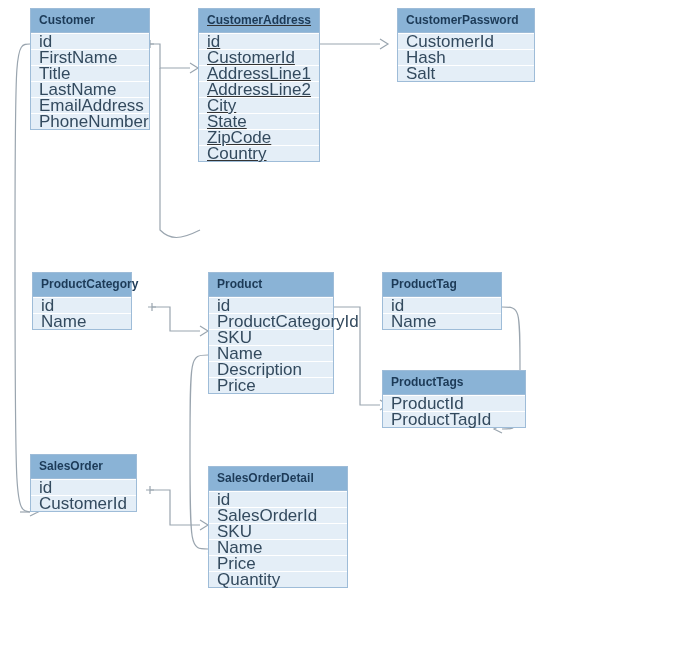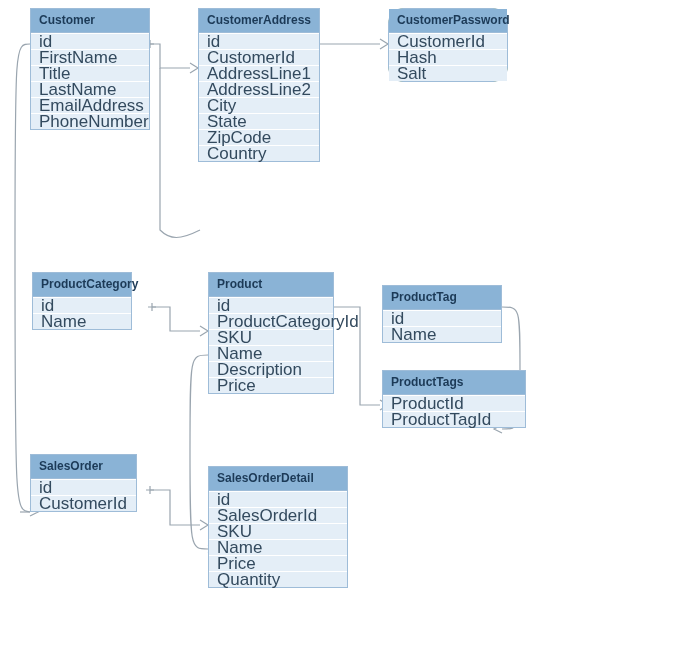--- a/index.html
+++ b/index.html
@@ -83,33 +83,33 @@
 <div class="entity" style="left:30px; top:8px; width:120px;">
   <div class="header">Customer</div>
   <div class="field">id</div>
   <div class="field">FirstName</div>
   <div class="field">Title</div>
   <div class="field">LastName</div>
   <div class="field">EmailAddress</div>
   <div class="field">PhoneNumber</div>
 </div>
 
-<div class="entity" style="left:198px; top:8px; width:122px;">
+<div class="entity" style="left:198px; top:8px; width:122px;text-decoration:underline;">
   <div class="header">CustomerAddress</div>
   <div class="field">id</div>
   <div class="field">CustomerId</div>
   <div class="field">AddressLine1</div>
   <div class="field">AddressLine2</div>
   <div class="field">City</div>
   <div class="field">State</div>
   <div class="field">ZipCode</div>
   <div class="field">Country</div>
 </div>
 
-<div class="entity" style="left:388px; top:8px; width:120px;border-radius:15px;">
+<div class="entity" style="left:397px; top:8px; width:138px;">
   <div class="header">CustomerPassword</div>
   <div class="field">CustomerId</div>
   <div class="field">Hash</div>
   <div class="field">Salt</div>
 </div>
 
 <div class="entity" style="left:32px; top:272px; width:100px;">
   <div class="header">ProductCategory</div>
   <div class="field">id</div>
   <div class="field">Name</div>
@@ -118,21 +118,21 @@
 <div class="entity" style="left:208px; top:272px; width:126px;">
   <div class="header">Product</div>
   <div class="field">id</div>
   <div class="field">ProductCategoryId</div>
   <div class="field">SKU</div>
   <div class="field">Name</div>
   <div class="field">Description</div>
   <div class="field">Price</div>
 </div>
 
-<div class="entity" style="left:382px; top:285px; width:120px;">
+<div class="entity" style="left:382px; top:272px; width:120px;">
   <div class="header">ProductTag</div>
   <div class="field">id</div>
   <div class="field">Name</div>
 </div>
 
 <div class="entity" style="left:382px; top:370px; width:144px;">
   <div class="header">ProductTags</div>
   <div class="field">ProductId</div>
   <div class="field">ProductTagId</div>
 </div>

